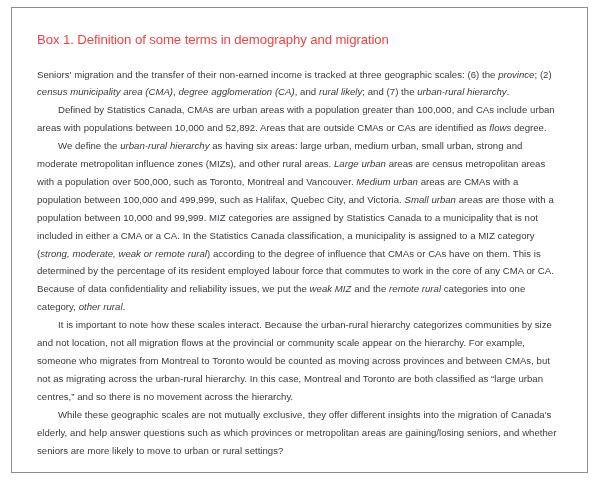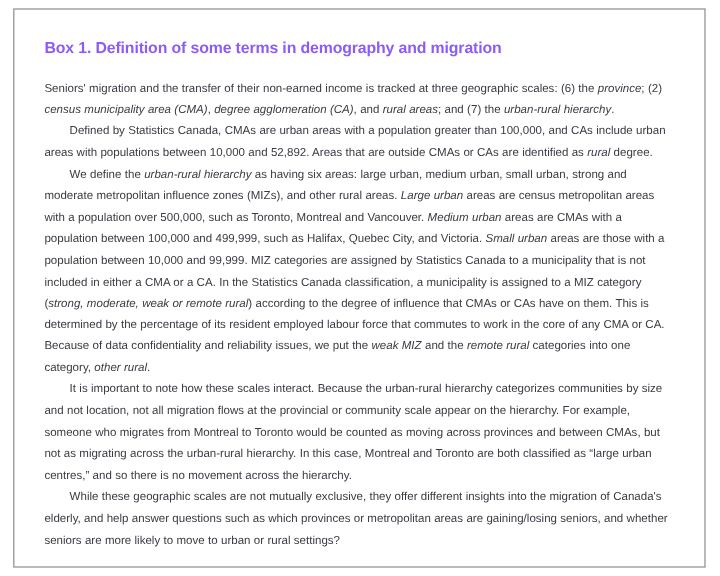--- a/index.html
+++ b/index.html
@@ -26,22 +26,22 @@
     border: 1px solid #8c8c8c;
     background: #ffffff;
   }
 
   .box-inner {
     padding: 24px 25px 14px 25px;
   }
 
   .box-title {
     font-size: 13.2px;
-    font-weight: bold;
-    color: #8b5cf6;
+    font-weight: normal;
+    color: #ef4444;
     letter-spacing: -0.1px;
     margin: 0 0 17px 0;
     line-height: 1.25;
   }
 
   .body-text p {
     margin: 0;
     font-size: 9.6px;
     line-height: 17.9px;
     color: #3a3a42;
@@ -59,21 +59,21 @@
 </style>
 </head>
 <body>
 
 <div class="box">
   <div class="box-inner">
 
     <h2 class="box-title">Box 1. Definition of some terms in demography and migration</h2>
 
     <div class="body-text">
-        <p><span>Seniors' migration and the transfer of their non-earned income is tracked at three geographic scales: (6) the </span><i>province</i><span>; (2) </span><i>census municipality area (CMA)</i><span>, </span><i>degree agglomeration (CA)</i><span>, and </span><i>rural areas</i><span>; and (7) the </span><i>urban-rural hierarchy</i><span>.</span></p>
-        <p class="indent"><span>Defined by Statistics Canada, CMAs are urban areas with a population greater than 100,000, and CAs include urban areas with populations between 10,000 and 52,892. Areas that are outside CMAs or CAs are identified as </span><i>rural</i><span> degree.</span></p>
+        <p><span>Seniors' migration and the transfer of their non-earned income is tracked at three geographic scales: (6) the </span><i>province</i><span>; (2) </span><i>census municipality area (CMA)</i><span>, </span><i>degree agglomeration (CA)</i><span>, and </span><i>rural likely</i><span>; and (7) the </span><i>urban-rural hierarchy</i><span>.</span></p>
+        <p class="indent"><span>Defined by Statistics Canada, CMAs are urban areas with a population greater than 100,000, and CAs include urban areas with populations between 10,000 and 52,892. Areas that are outside CMAs or CAs are identified as </span><i>flows</i><span> degree.</span></p>
         <p class="indent"><span>We define the </span><i>urban-rural hierarchy</i><span> as having six areas: large urban, medium urban, small urban, strong and moderate metropolitan influence zones (MIZs), and other rural areas. </span><i>Large urban</i><span> areas are census metropolitan areas with a population over 500,000, such as Toronto, Montreal and Vancouver. </span><i>Medium urban</i><span> areas are CMAs with a population between 100,000 and 499,999, such as Halifax, Quebec City, and Victoria. </span><i>Small urban</i><span> areas are those with a population between 10,000 and 99,999. MIZ categories are assigned by Statistics Canada to a municipality that is not included in either a CMA or a CA. In the Statistics Canada classification, a municipality is assigned to a MIZ category (</span><i>strong, moderate, weak</i><span> </span><i>or remote rural</i><span>) according to the degree of influence that CMAs or CAs have on them. This is determined by the percentage of its resident employed labour force that commutes to work in the core of any CMA or CA. Because of data confidentiality and reliability issues, we put the </span><i>weak MIZ</i><span> and the </span><i>remote rural</i><span> categories into one category, </span><i>other rural</i><span>.</span></p>
         <p class="indent"><span>It is important to note how these scales interact. Because the urban-rural hierarchy categorizes communities by size and not location, not all migration flows at the provincial or community scale appear on the hierarchy. For example, someone who migrates from Montreal to Toronto would be counted as moving across provinces and between CMAs, but not as migrating across the urban-rural hierarchy. In this case, Montreal and Toronto are both classified as “large urban centres,” and so there is no movement across the hierarchy.</span></p>
         <p class="indent"><span>While these geographic scales are not mutually exclusive, they offer different insights into the migration of Canada's elderly, and help answer questions such as which provinces or metropolitan areas are gaining/losing seniors, and whether seniors are more likely to move to urban or rural settings?</span></p>
       </div>
 
   </div>
 </div>
 
 </body></html>

